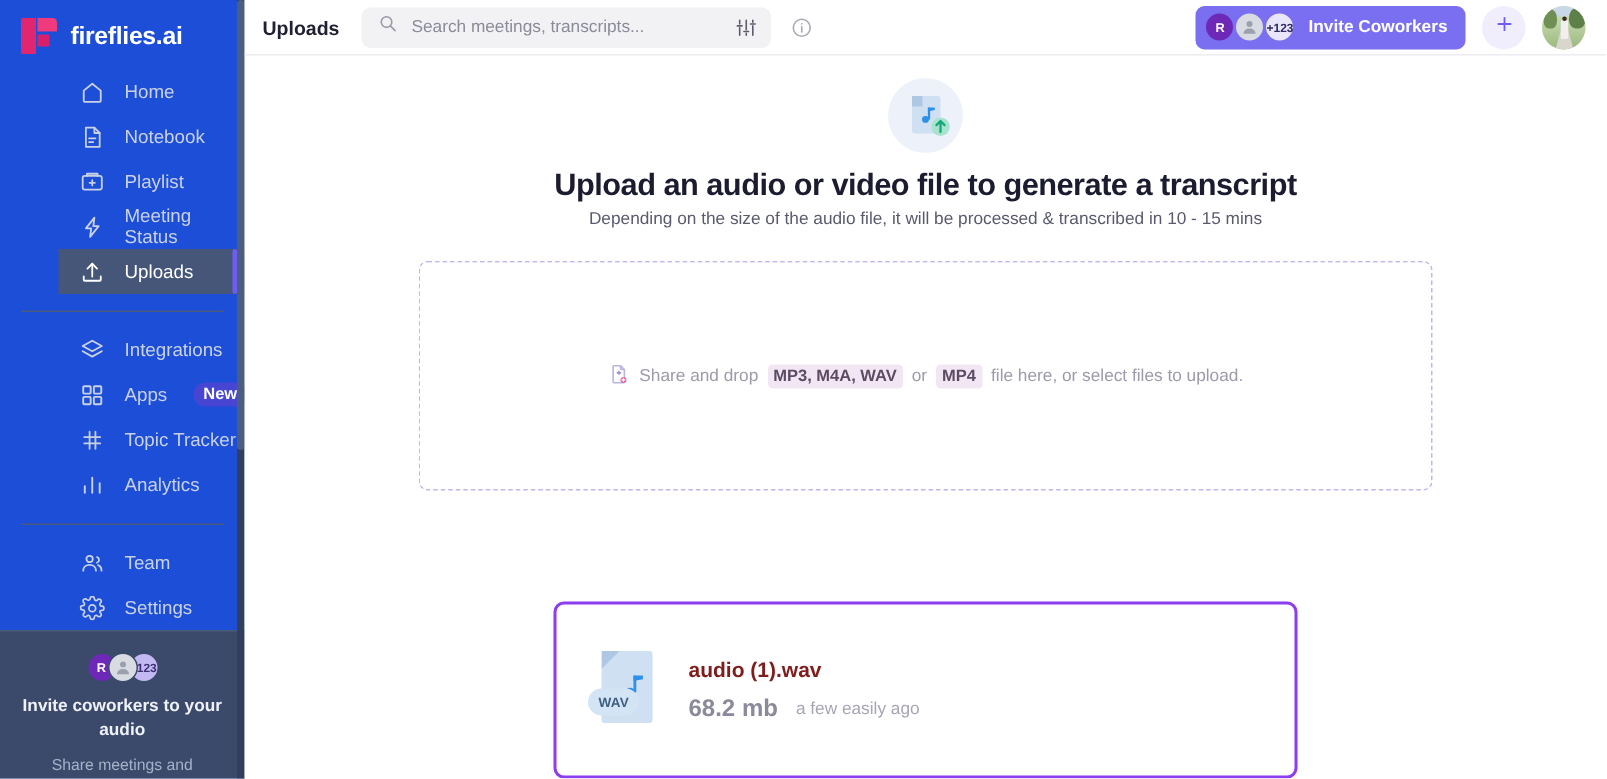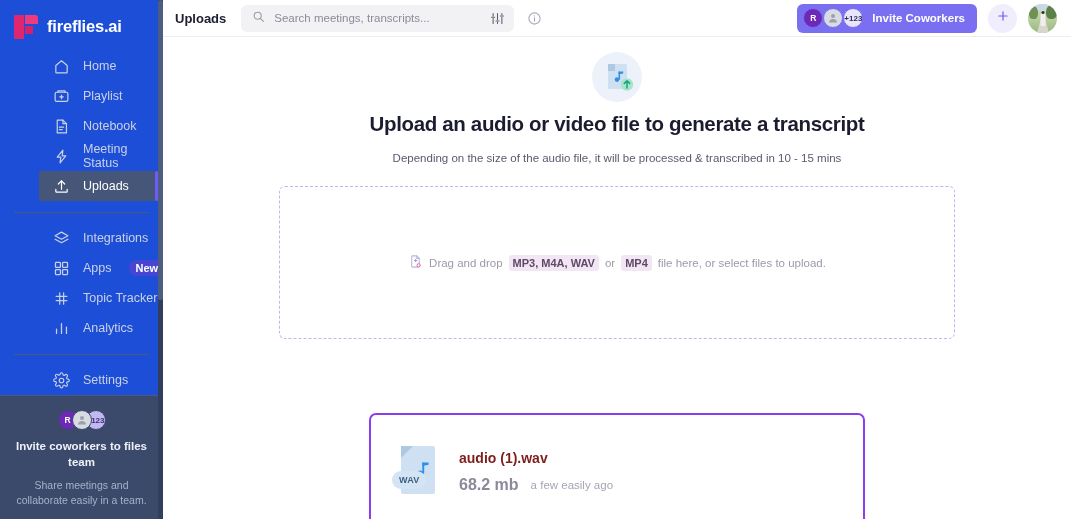--- a/index.html
+++ b/index.html
@@ -128,21 +128,21 @@
   .ua-head { position:absolute; left:50%; top:7px; transform:translateX(-50%); width:3px; height:3px;
              background:#3a2b22; border-radius:50%; }
 
   
   .hero { text-align: center; padding-top: 15px; }
   .hero-icon {
     width: 50px; height: 50px; border-radius: 50%; background: #edf2fa;
     margin: 0 auto 10px auto; position: relative;
   }
   .hero-title { font-size: 20.5px; font-weight: 700; color: #1c1c30; letter-spacing: -0.35px; }
-  .hero-sub { font-size: 11.5px; color: #5a5a6e; margin-top: 16px; }
+  .hero-sub { font-size: 11.5px; color: #5a5a6e; margin-top: 4px; }
 
   .dropzone {
     margin: 22px auto 0 auto; width: 676px; height: 153px;
     border: 1.4px dashed #bcb7ec; border-radius: 6px;
     display: flex; align-items: center; justify-content: center;
   }
   .dz-row { display: flex; align-items: center; gap: 6px; font-size: 11.5px; color: #9b9bab; }
   .dz-row svg { flex: 0 0 auto; }
   .dz-tag { background:#f2e6f4; color:#5d4a63; font-weight:700; border-radius:3px; padding:2px 4px; font-size:11px; }
 
@@ -196,37 +196,37 @@
             <svg viewBox="0 0 24 24" fill="none" stroke="#c9d2e4" stroke-width="1.7" stroke-linecap="round" stroke-linejoin="round">
               <path d="M4 10.5 12 4l8 6.5V20a1 1 0 0 1-1 1H5a1 1 0 0 1-1-1z"></path>
               </svg>
           </span>
           <span>Home</span>
         </div>
 
         <div class="nav-item">
           <span class="ic">
             <svg viewBox="0 0 24 24" fill="none" stroke="#c9d2e4" stroke-width="1.7" stroke-linecap="round" stroke-linejoin="round">
+              <path d="M6 3h8l5 5v13H6z"></path>
+                <path d="M14 3v5h5"></path>
+                <path d="M9 13h6M9 16.5h4"></path>
+              </svg>
+          </span>
+          <span>Notebook</span>
+        </div>
+
+        <div class="nav-item">
+          <span class="ic">
+            <svg viewBox="0 0 24 24" fill="none" stroke="#c9d2e4" stroke-width="1.7" stroke-linecap="round" stroke-linejoin="round">
               <rect x="3" y="6" width="18" height="13" rx="2"></rect>
                 <path d="M7 6V4h10v2"></path>
                 <path d="M12 10v5M9.5 12.5h5"></path>
               </svg>
           </span>
           <span>Playlist</span>
-        </div>
-
-        <div class="nav-item">
-          <span class="ic">
-            <svg viewBox="0 0 24 24" fill="none" stroke="#c9d2e4" stroke-width="1.7" stroke-linecap="round" stroke-linejoin="round">
-              <path d="M6 3h8l5 5v13H6z"></path>
-                <path d="M14 3v5h5"></path>
-                <path d="M9 13h6M9 16.5h4"></path>
-              </svg>
-          </span>
-          <span>Notebook</span>
         </div>
 
         <div class="nav-item">
           <span class="ic">
             <svg viewBox="0 0 24 24" fill="none" stroke="#c9d2e4" stroke-width="1.7" stroke-linecap="round" stroke-linejoin="round">
               <path d="M14 3 6 13h5l-1 8 8-10h-5z"></path>
               </svg>
           </span>
           <span>Meeting Status</span>
         </div>
@@ -284,20 +284,30 @@
               <path d="M5 19V13M12 19V5M19 19v-9"></path>
               </svg>
           </span>
           <span>Analytics</span>
         </div>
       </div>
 
       <div class="nav-divider"></div>
 
       <div class="nav-group">
+        <div class="nav-item">
+          <span class="ic">
+            <svg viewBox="0 0 24 24" fill="none" stroke="#c9d2e4" stroke-width="1.7" stroke-linecap="round" stroke-linejoin="round">
+              <circle cx="9.5" cy="8" r="3"></circle>
+                <path d="M3.5 19c0-3.3 2.7-5.5 6-5.5s6 2.2 6 5.5"></path>
+              <path d="M16.5 6.2a2.8 2.8 0 0 1 0 5.3M17.5 13.8c2 .7 3.2 2.5 3.2 5.2"></path>
+              </svg>
+          </span>
+          <span>Team</span>
+        </div>
 
         <div class="nav-item">
           <span class="ic">
             <svg viewBox="0 0 24 24" fill="none" stroke="#c9d2e4" stroke-width="1.6" stroke-linecap="round" stroke-linejoin="round">
               <circle cx="12" cy="12" r="3.2"></circle>
               <path d="M19.3 14.5a1.6 1.6 0 0 0 .3 1.8l.1.1a2 2 0 1 1-2.8 2.8l-.1-.1a1.6 1.6 0 0 0-1.8-.3 1.6 1.6 0 0 0-1 1.5v.2a2 2 0 1 1-4 0v-.1a1.6 1.6 0 0 0-1-1.5 1.6 1.6 0 0 0-1.8.3l-.1.1a2 2 0 1 1-2.8-2.8l.1-.1a1.6 1.6 0 0 0 .3-1.8 1.6 1.6 0 0 0-1.5-1H3a2 2 0 1 1 0-4h.1a1.6 1.6 0 0 0 1.5-1 1.6 1.6 0 0 0-.3-1.8l-.1-.1a2 2 0 1 1 2.8-2.8l.1.1a1.6 1.6 0 0 0 1.8.3h.1a1.6 1.6 0 0 0 1-1.5V3a2 2 0 1 1 4 0v.1a1.6 1.6 0 0 0 1 1.5 1.6 1.6 0 0 0 1.8-.3l.1-.1a2 2 0 1 1 2.8 2.8l-.1.1a1.6 1.6 0 0 0-.3 1.8v.1a1.6 1.6 0 0 0 1.5 1h.2a2 2 0 1 1 0 4h-.1a1.6 1.6 0 0 0-1.5 1z"></path>
               </svg>
           </span>
           <span>Settings</span>
         </div>
@@ -308,21 +318,21 @@
       <div class="avatar-stack">
         <span class="av av-r">R</span>
         <span class="av av-ph">
           <svg viewBox="0 0 24 24" fill="#9aa0ad">
               <circle cx="12" cy="8" r="4"></circle>
               <path d="M4 21c0-4.4 3.6-7 8-7s8 2.6 8 7z"></path>
             </svg>
         </span>
         <span class="av av-plus">+123</span>
       </div>
-      <div class="invite-title">Invite coworkers to files team</div>
+      <div class="invite-title">Invite coworkers to your audio</div>
       <div class="invite-sub">Share meetings and collaborate easily in a team.</div>
     </div>
 
     <div class="sidebar-scrollbar">
         <i></i>
       </div>
   </aside>
 
   <main class="main">
 
@@ -407,21 +417,21 @@
       <div class="dz-row">
         <span>
           <svg width="15" height="15" viewBox="0 0 24 24" fill="none" stroke="#b9b4e0" stroke-width="1.7" stroke-linecap="round" stroke-linejoin="round">
             <path d="M14 3H7a1 1 0 0 0-1 1v16a1 1 0 0 0 1 1h10a1 1 0 0 0 1-1V7z"></path>
               <path d="M14 3v4h4"></path>
             <path d="M10.5 10.5h3.5M12.2 9v3" stroke="#9a94d6"></path>
             <circle cx="17" cy="18" r="3.2" fill="#e06a9a" stroke="none"></circle>
             <path d="M17 16.4v3.2M15.4 18h3.2" stroke="#ffffff" stroke-width="1.3"></path>
             </svg>
         </span>
-        <span>Drag and drop</span>
+        <span>Share and drop</span>
         <span class="dz-tag">MP3, M4A, WAV</span>
         <span>or</span>
         <span class="dz-tag">MP4</span>
         <span>file here, or select files to upload.</span>
       </div>
     </div>
 
     <div class="file-card-wrap">
       <div class="file-card">
         <div class="file-icon">

